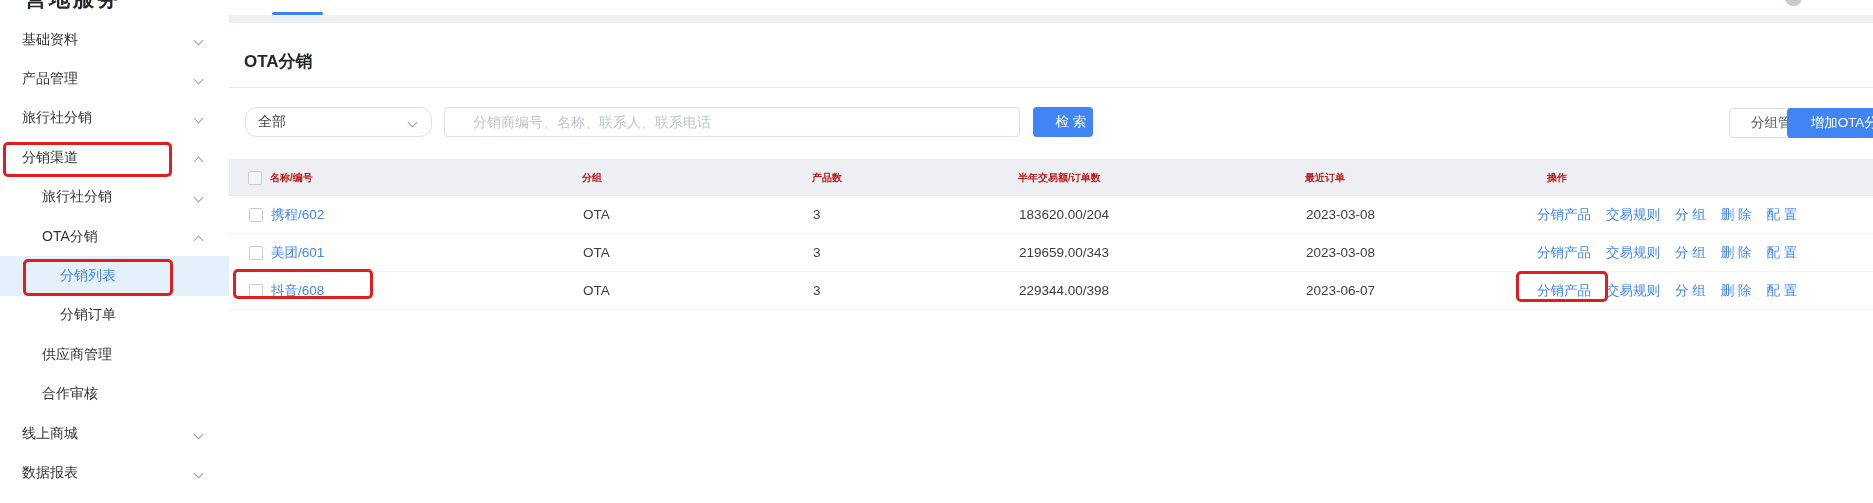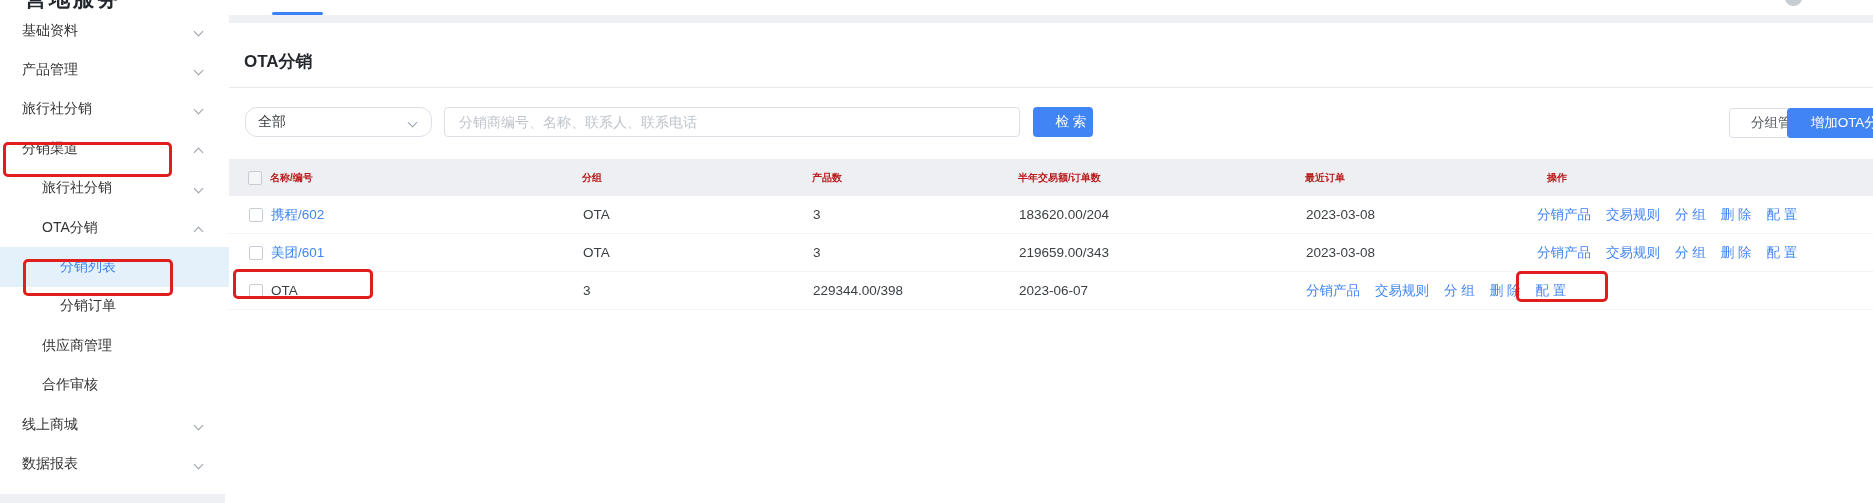--- a/index.html
+++ b/index.html
@@ -11,21 +11,21 @@
   .topbar { position:absolute; left:0; top:0; width:1873px; height:15px;
     background:#fff; overflow:hidden; z-index:5; }
   .logo-clip { position:absolute; left:25px; top:-15px; font-size:21px; font-weight:bold;
     color:#23272e; letter-spacing:3px; white-space:nowrap; }
   .tab-underline { position:absolute; left:272px; top:12px; width:51px; height:3px;
     background:#3b82f6; border-radius:2px; }
   .avatar-clip { position:absolute; left:1785px; top:-10px; width:17px; height:16px;
     border-radius:50%; background:#c7cbd2; }
 
   
-  .sidebar { position:absolute; left:0; top:6px; width:229px; height:488px;
+  .sidebar { position:absolute; left:0; top:15px; width:229px; height:488px;
     background:#fff; padding-top:5px; z-index:2; }
   .nav-item { position:relative; height:39.4px; display:flex; align-items:center;
     font-size:14px; color:#333; cursor:pointer; }
   .nav-item.ind0 { padding-left:22px; }
   .nav-item.ind1 { padding-left:42px; }
   .nav-item.ind2 { padding-left:60px; }
   .nav-item.active { background:#e4f1fb; color:#4185f4; }
   .chev { position:absolute; right:26px; top:50%; width:8px; height:8px; }
   .chev::before { content:""; position:absolute; left:0; top:-3px; width:6px; height:6px;
     border-right:1.5px solid #9aa0a8; border-bottom:1.5px solid #9aa0a8;
@@ -37,21 +37,21 @@
   .card { position:absolute; left:16px; top:8px; right:0; bottom:0; background:#fff; overflow:visible; }
   .card-title { padding:27px 20px 13px 19px; font-size:17px; font-weight:bold;
     color:#24282e; line-height:24px; border-bottom:1px solid #e8eaee; }
 
   .filter-row { position:relative; height:30px; margin:19px 0 0 0; }
   .f-select { position:absolute; left:20px; top:0; width:187px; height:30px;
     border:1px solid #dcdfe6; border-radius:12px; background:#fff; display:flex;
     align-items:center; padding:0 12px; font-size:14px; color:#3c4043; cursor:pointer; }
   .f-select .chev { position:absolute; right:14px; }
   .f-input { position:absolute; left:219px; top:0; width:576px; height:30px;
-    border:1px solid #dcdfe6; border-radius:4px; padding:0 14px; font-size:14px;
+    border:1px solid #dcdfe6; border-radius:4px; padding:0 28px; font-size:14px;
     color:#3c4043; outline:none; font-family:inherit; }
   .f-input::placeholder { color:#bfc4cc; }
   .btn { height:30px; border-radius:4px; font-size:13.5px; display:flex;
     align-items:center; justify-content:center; cursor:pointer; border:none;
     font-family:inherit;padding-left:16px; }
   .btn-primary { background:#4185f4; color:#fff; }
   .btn-search { position:absolute; left:808px; top:0; width:60px; }
   .btn-plain { position:absolute; left:1504px; top:1px; width:82px; background:#fff;
     border:1px solid #dcdfe6; color:#555a61; }
   .btn-add { position:absolute; left:1562px; top:1px; width:112px; }
@@ -190,20 +190,21 @@
     <span class="c-actions">
               <a class="op-link">分销产品</a>
               <a class="op-link">交易规则</a>
               <a class="op-link">分 组</a>
               <a class="op-link">删 除</a>
               <a class="op-link">配 置</a>
             </span>
   </div>
           <div class="t-row">
     <span class="cb"></span>
+    <span class="c-name"><a class="name-link">抖音/608</a></span>
     <span class="c-group">OTA</span>
     <span class="c-products">3</span>
     <span class="c-amount">229344.00/398</span>
     <span class="c-date">2023-06-07</span>
     <span class="c-actions">
               <a class="op-link">分销产品</a>
               <a class="op-link">交易规则</a>
               <a class="op-link">分 组</a>
               <a class="op-link">删 除</a>
               <a class="op-link">配 置</a>

